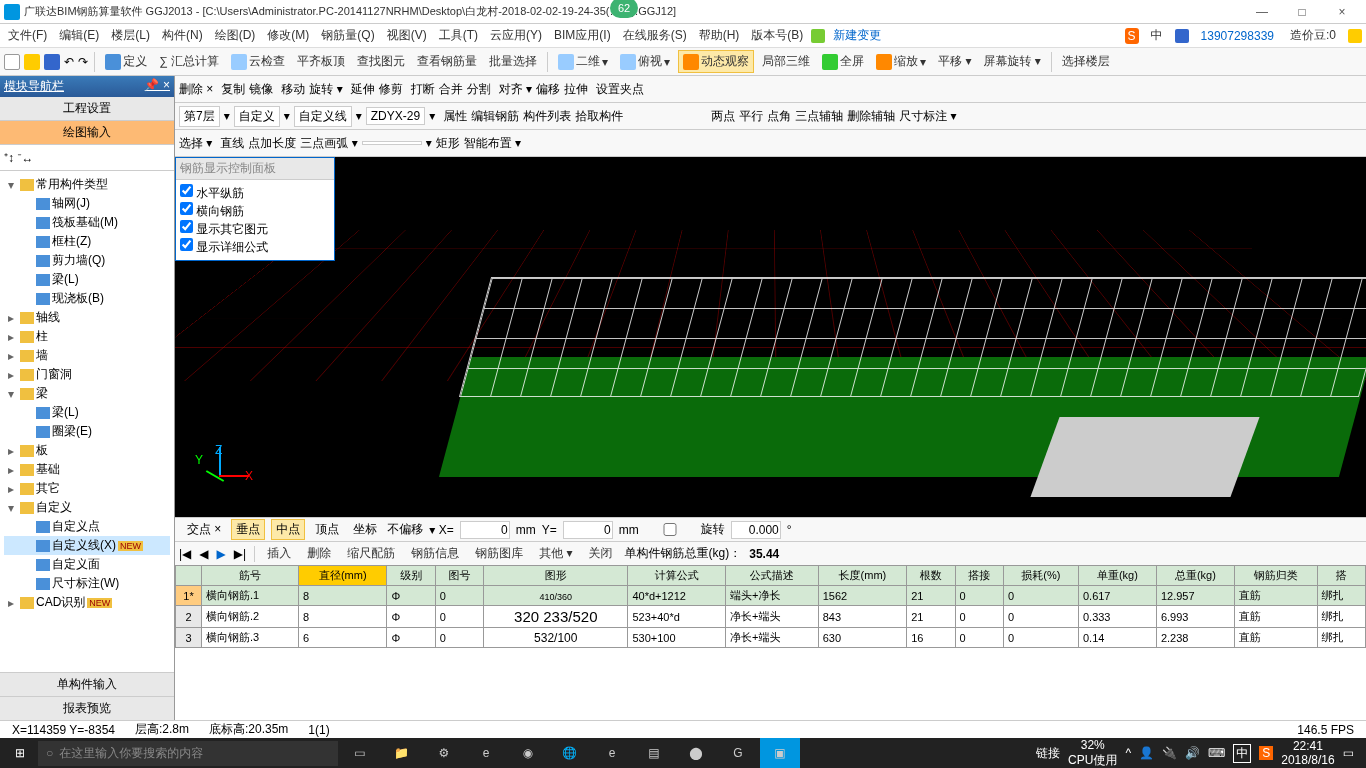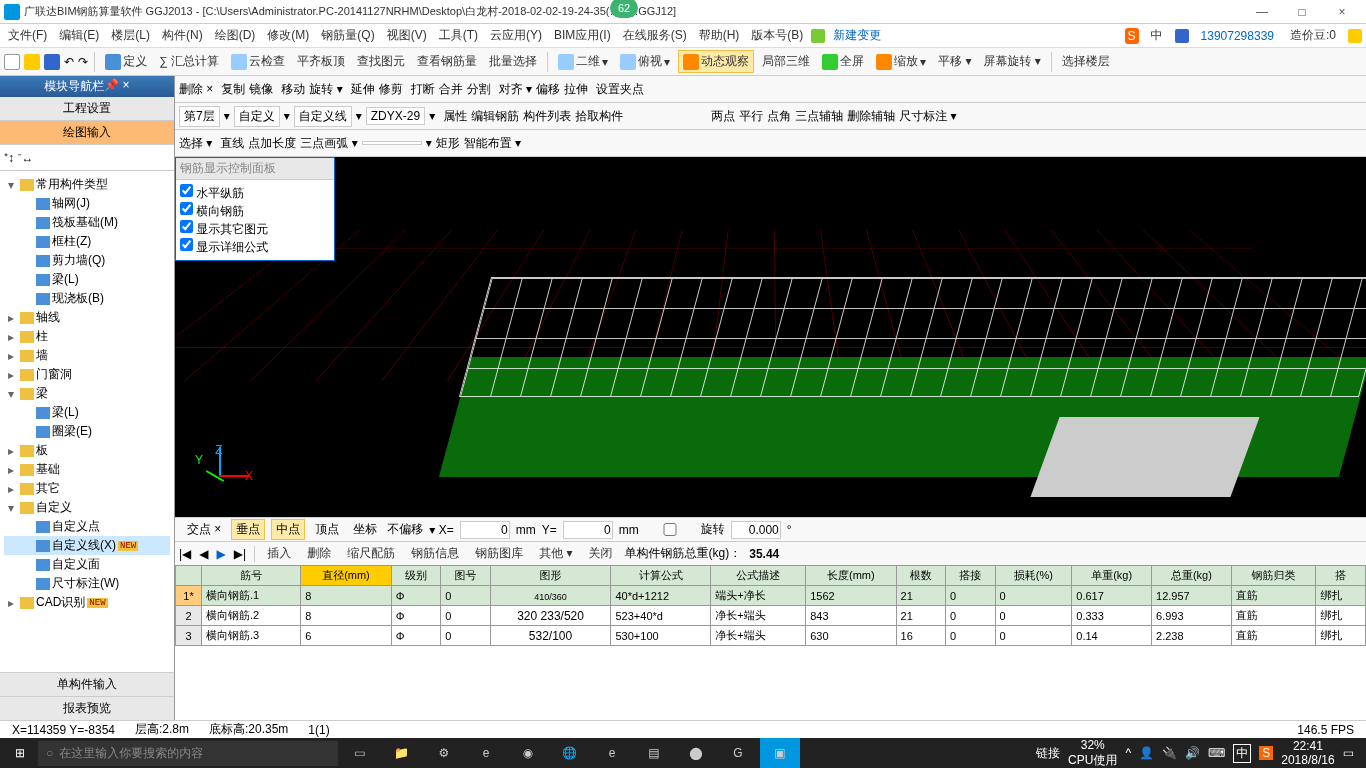--- a/index.html
+++ b/index.html
@@ -13,31 +13,31 @@
 .menubar span { padding: 2px 4px; color: #333; }
 .menubar .right { margin-left: auto; display: flex; gap: 8px; align-items: center; }
 .menubar .blue { color: #0066cc; }
 .toolbar { height: 28px; background: #f8f8f8; display: flex; align-items: center; padding: 0 4px; gap: 4px; border-bottom: 1px solid #ccc; }
 .toolbar .sep { width: 1px; height: 20px; background: #ccc; margin: 0 2px; }
 .toolbar .tbtn { padding: 2px 4px; display: flex; align-items: center; gap: 2px; color: #333; }
 .toolbar .tbtn.active { background: #fde9a8; border: 1px solid #f0c040; align-items: center; }
 .toolbar .ticon { width: 16px; height: 16px; background: #4a90d9; border-radius: 2px; }
 .main { display: flex; height: calc(100% - 24px - 24px - 28px - 18px - 30px); }
 .sidebar { width: 175px; background: #fff; border-right: 1px solid #999; display: flex; flex-direction: column; }
-.side-header { background: linear-gradient(#3a7ab8,#2a5a98); color: #fff; padding: 2px 4px; display: flex; justify-content: center; }
+.side-header { background: linear-gradient(#3a7ab8,#2a5a98); color: #fff; padding: 2px 4px; display: flex; justify-content: space-between; text-decoration: underline; }
 .side-tab { background: #e8e8e8; padding: 3px; text-align: center; border-bottom: 1px solid #ccc; }
 .tree { flex: 1; overflow: auto; padding: 4px; }
 .tree-item { padding: 1px 0 1px 16px; display: flex; align-items: center; gap: 2px; }
 .tree-item.l1 { padding-left: 4px; }
 .tree-item.l2 { padding-left: 20px; }
 .tree-item.selected { background: #cce8ff; }
 .tree-toggle { width: 10px; color: #666; }
 .tree-icon { width: 14px; height: 12px; background: #f0c040; }
 .tree-icon.blue { background: #4a90d9; }
-.badge-new { background: #f0c040; color: #900; font-size: 9px; padding: 0 2px; font-family: Liberation Mono, monospace; }
+.badge-new { background: #f0c040; color: #900; font-size: 9px; padding: 0 2px; }
 .side-footer div { background: #e8e8e8; padding: 3px; text-align: center; border-top: 1px solid #ccc; }
 .content { flex: 1; display: flex; flex-direction: column; position: relative; }
 .ctoolbar { height: 27px; background: #f8f8f8; border-bottom: 1px solid #ccc; display: flex; align-items: center; padding: 0 4px; gap: 4px; }
 .ctoolbar select, .ctoolbar .sel { border: 1px solid #ccc; padding: 1px 4px; background: #fff; font-size: 12px; }
 .viewport { flex: 1; background: #000; position: relative; overflow: hidden; }
 .viewport .grid { position: absolute; inset: 0; background-image: linear-gradient(rgba(200,0,0,0.4) 1px, transparent 1px), linear-gradient(90deg, rgba(200,0,0,0.4) 1px, transparent 1px); background-size: 60px 60px; transform: perspective(800px) rotateX(60deg) translateY(-100px); transform-origin: center; }
 .viewport .model { position: absolute; left: 280px; top: 200px; width: 900px; height: 120px; background: #0a6b0a; transform: skewX(-15deg); }
 .viewport .wire { position: absolute; left: 300px; top: 120px; width: 900px; height: 120px; border: 1px solid #fff; transform: skewX(-15deg); background-image: linear-gradient(#fff 1px, transparent 1px), linear-gradient(90deg, #fff 1px, transparent 1px); background-size: 30px 30px; opacity: 0.8; }
 .viewport .slab2 { position: absolute; left: 870px; top: 260px; width: 200px; height: 80px; background: #ccc; transform: skewX(-20deg); }
 .viewport .axis { position: absolute; left: 20px; bottom: 20px; width: 50px; height: 50px; }
@@ -436,21 +436,21 @@
               <td>绑扎</td>
             </tr>
           </tbody>
           <tbody>
             <tr class="">
               <td class="rownum ">2</td>
               <td>横向钢筋.2</td>
               <td>8</td>
               <td>Φ</td>
               <td>0</td>
-              <td class="shape"><span style="font-size:12px">320 233/520</span></td>
+              <td class="shape"><span style="font-size:15px">320 233/520</span></td>
               <td>523+40*d</td>
               <td>净长+端头</td>
               <td>843</td>
               <td>21</td>
               <td>0</td>
               <td>0</td>
               <td>0.333</td>
               <td>6.993</td>
               <td>直筋</td>
               <td>绑扎</td>

